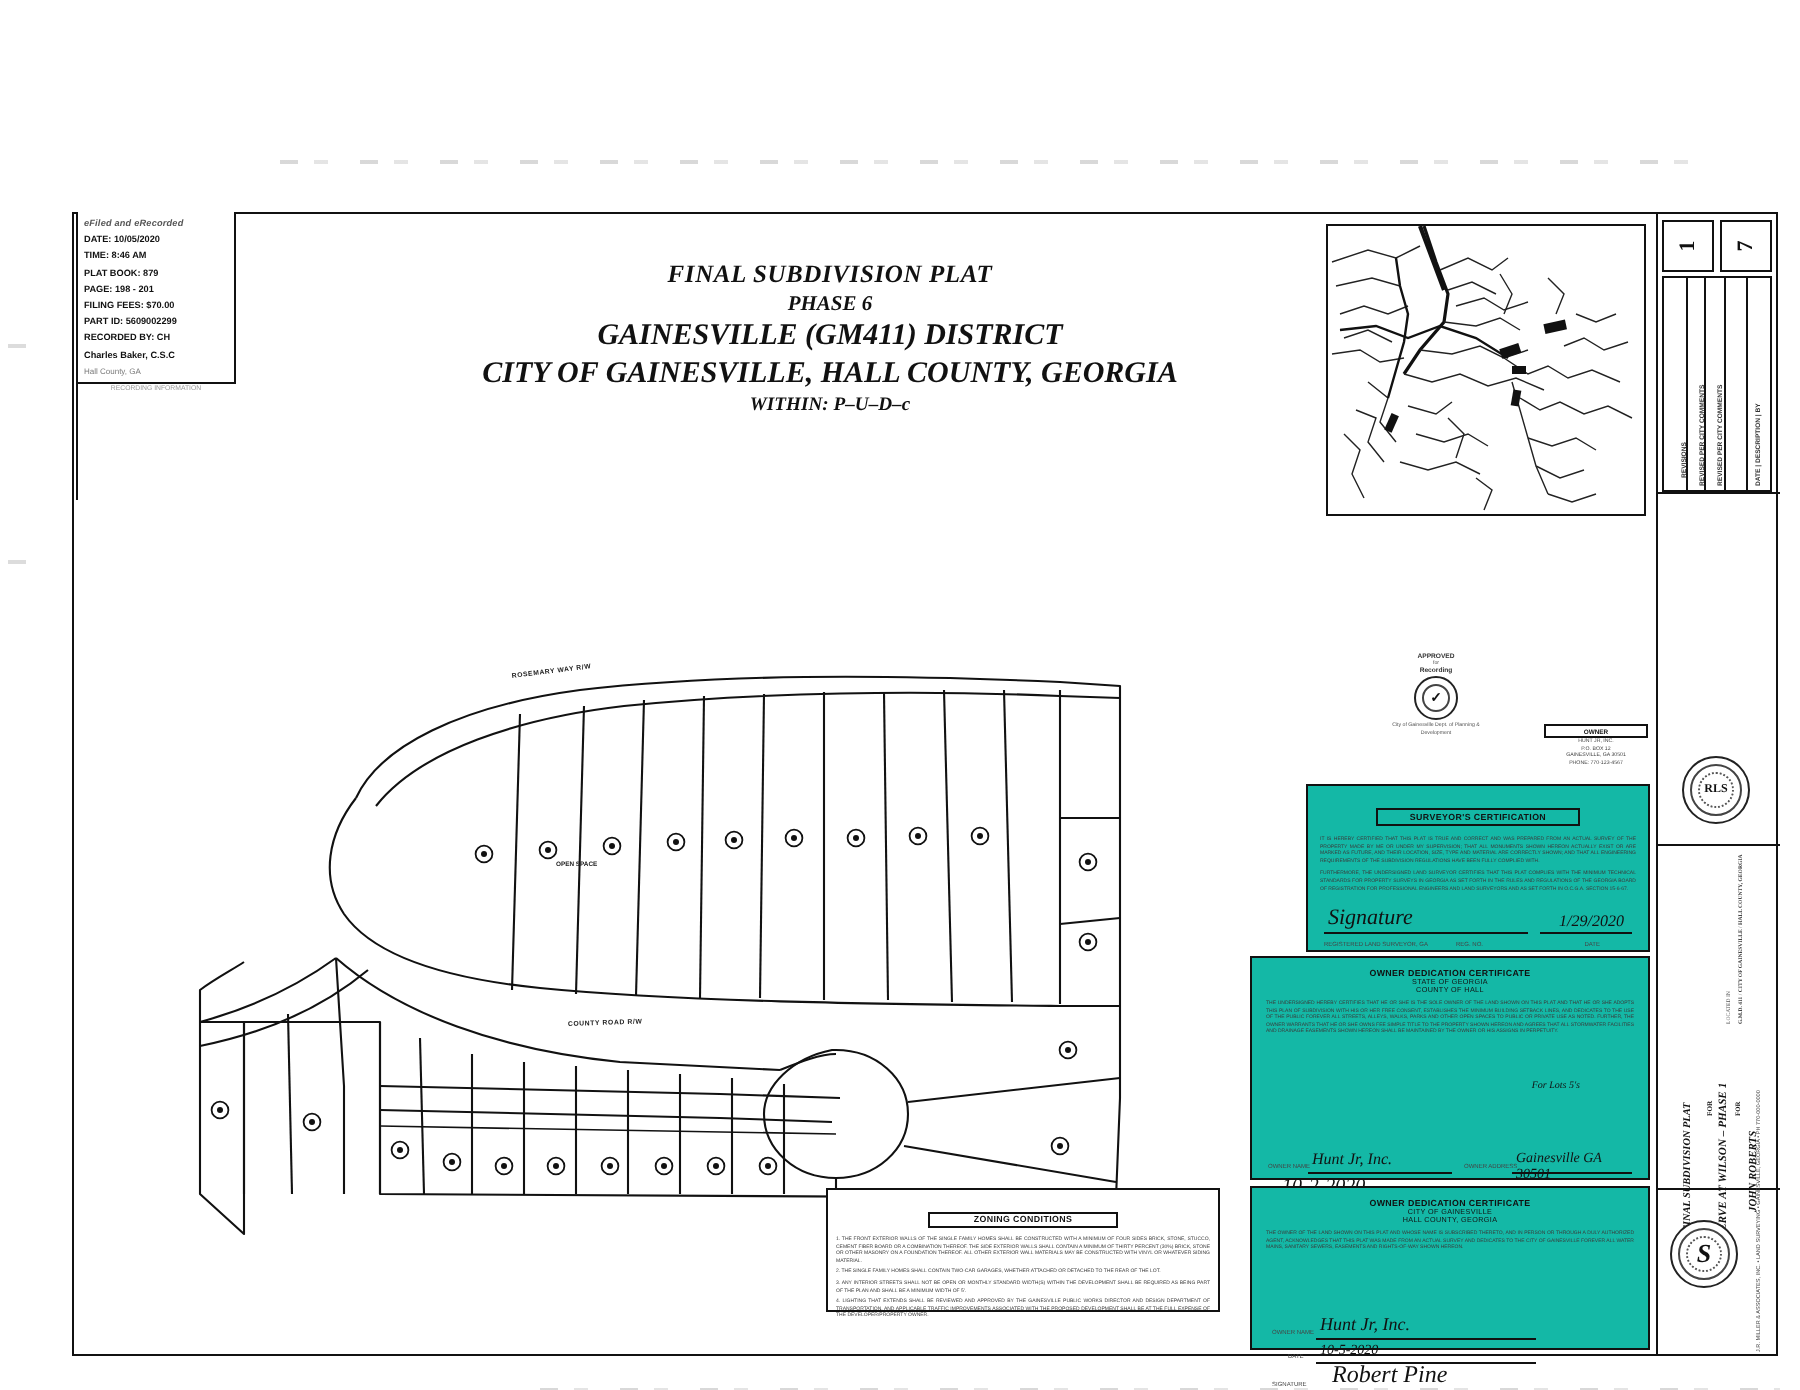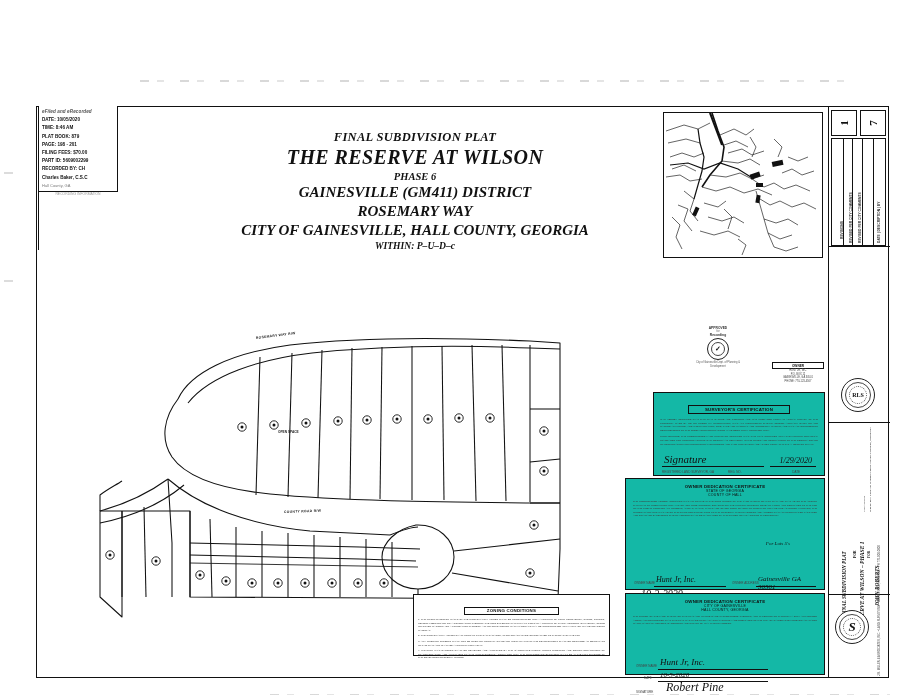--- a/index.html
+++ b/index.html
@@ -101,24 +101,22 @@
     <div>FILING FEES:  $70.00</div>
     <div>PART ID:  5609002299</div>
     <div>RECORDED BY:  CH</div>
     <div>Charles Baker, C.S.C</div>
     <div class="fuzzy">Hall County, GA</div>
   </div>
   <div id="rec-sub">RECORDING INFORMATION</div>
 
   <div id="title">
     <div class="t1">FINAL SUBDIVISION PLAT</div>
-    <div class="t2">THE RESERVE AT WILSON</div>
     <div class="t3">PHASE 6</div>
     <div class="t4">GAINESVILLE (GM411) DISTRICT</div>
-    <div class="t4">ROSEMARY WAY</div>
     <div class="t4">CITY OF GAINESVILLE, HALL COUNTY, GEORGIA</div>
     <div class="t5">WITHIN: P–U–D–c</div>
   </div>
 
   <div id="vic">
     <svg width="158" height="144" viewBox="0 0 158 144">
       <rect x="0" y="0" width="158" height="144" fill="#fff"></rect>
       <g stroke="#111" fill="none" stroke-width="1.6">
         <path d="M48 0 L54 18 L60 34 L58 48 L46 62 L38 74"></path>
       </g>

